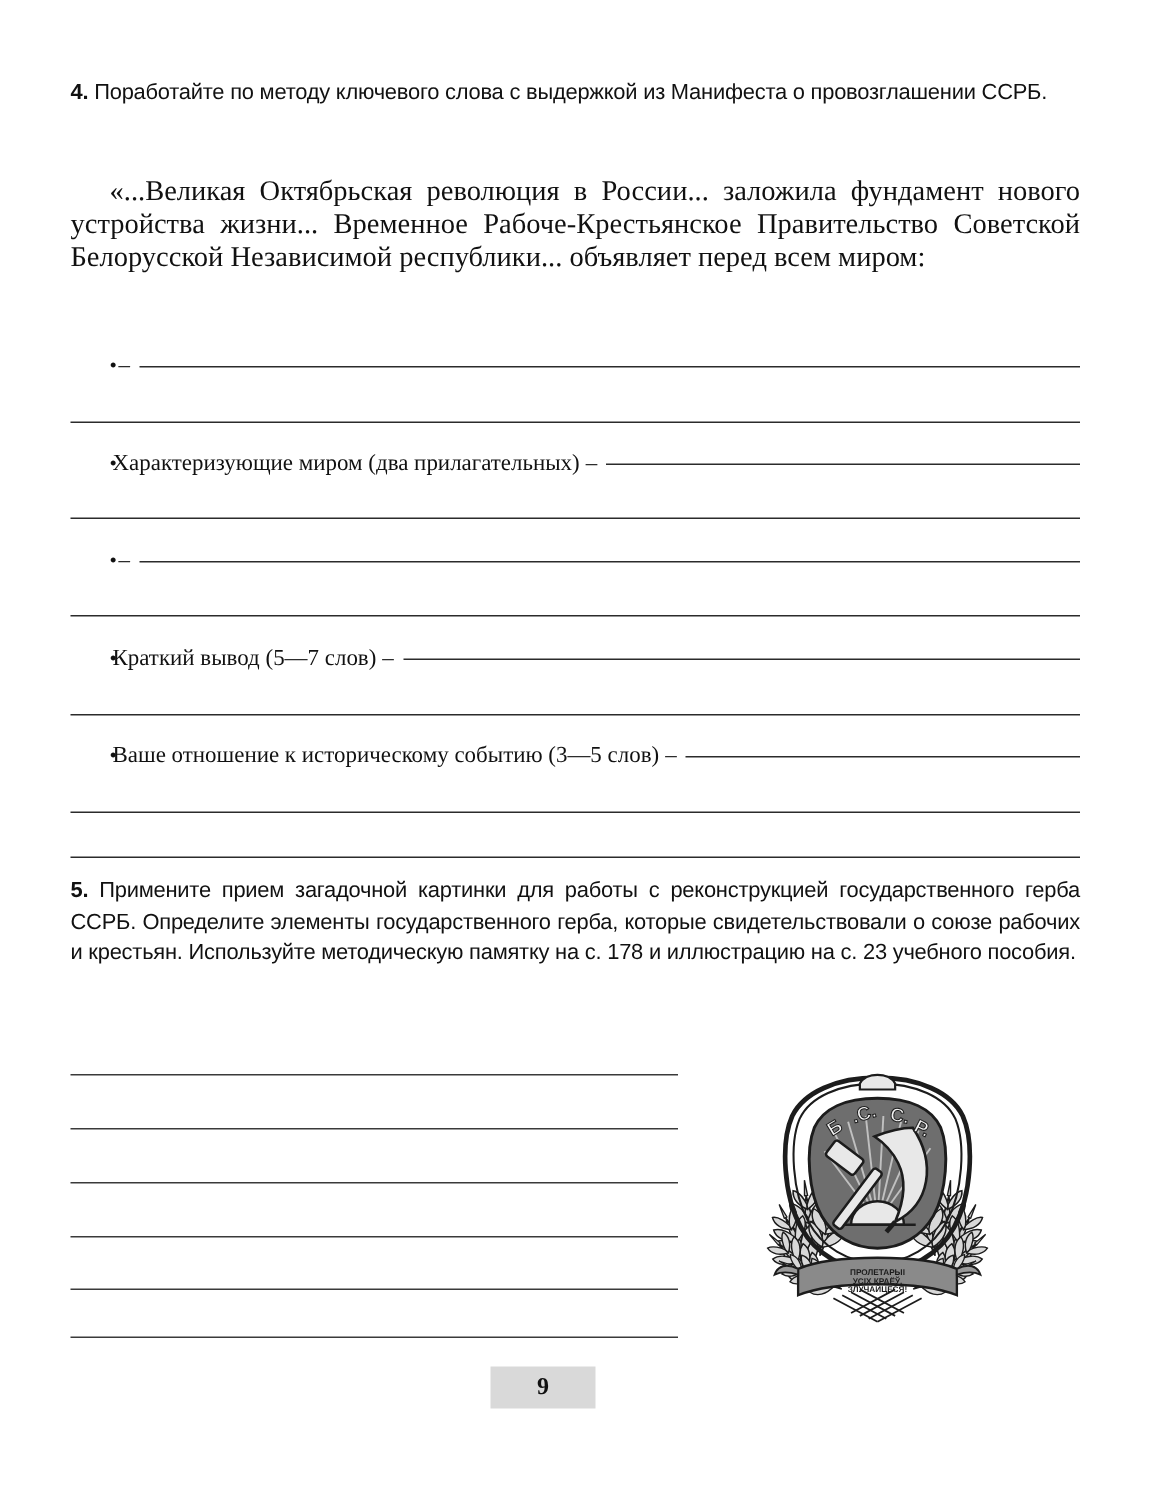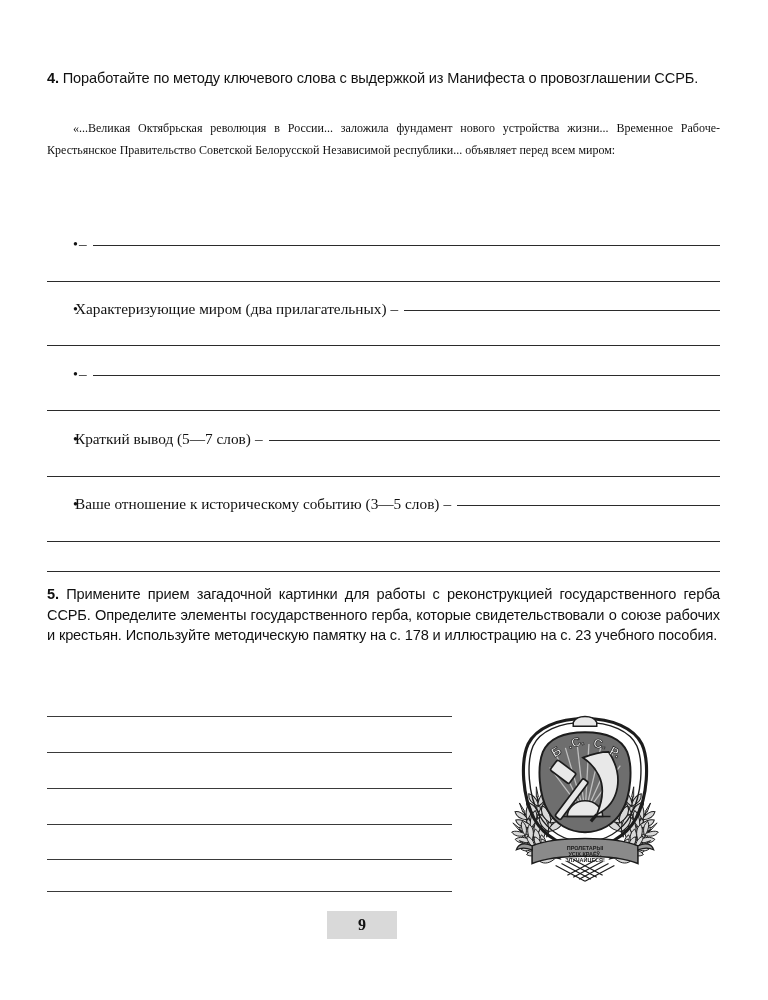--- a/index.html
+++ b/index.html
@@ -36,21 +36,21 @@
   .task-intro .num {
     font-weight: bold;
   }
 
   
   .quote-block {
     position: absolute;
     left: 47px;
     width: 673px;
     font-family: "Liberation Serif", "DejaVu Serif", serif;
-    font-size: 12px;
+    font-size: 19px;
     line-height: 22px;
     text-align: justify;
     color: #111;
   }
   .quote-block p {
     margin: 0;
     text-indent: 26px;
   }
 
   
@@ -131,21 +131,21 @@
     width: 196px;
     height: 198px;
   }
   .emblem svg { display: block; width: 100%; height: 100%; }
 </style>
 </head>
 <body>
 
 <div class="page">
 
-  <div class="task-intro" style="top:68px;">
+  <div class="task-intro" style="top:52px;">
     <span class="num">4.</span>
     <span>Поработайте по методу ключевого слова с выдержкой из Манифеста о провозглашении ССРБ.</span>
   </div>
 
   <div class="quote-block" style="top:117px;">
     <p>«...Великая Октябрьская революция  в России... заложила фундамент нового устройства жизни... Временное Рабоче-Крестьянское Правительство Советской Белорусской Независимой республики... объявляет перед всем миром:</p>
   </div>
 
   <div class="bullet-row" style="top:234px;">
     <span class="bullet-dot">•</span>

